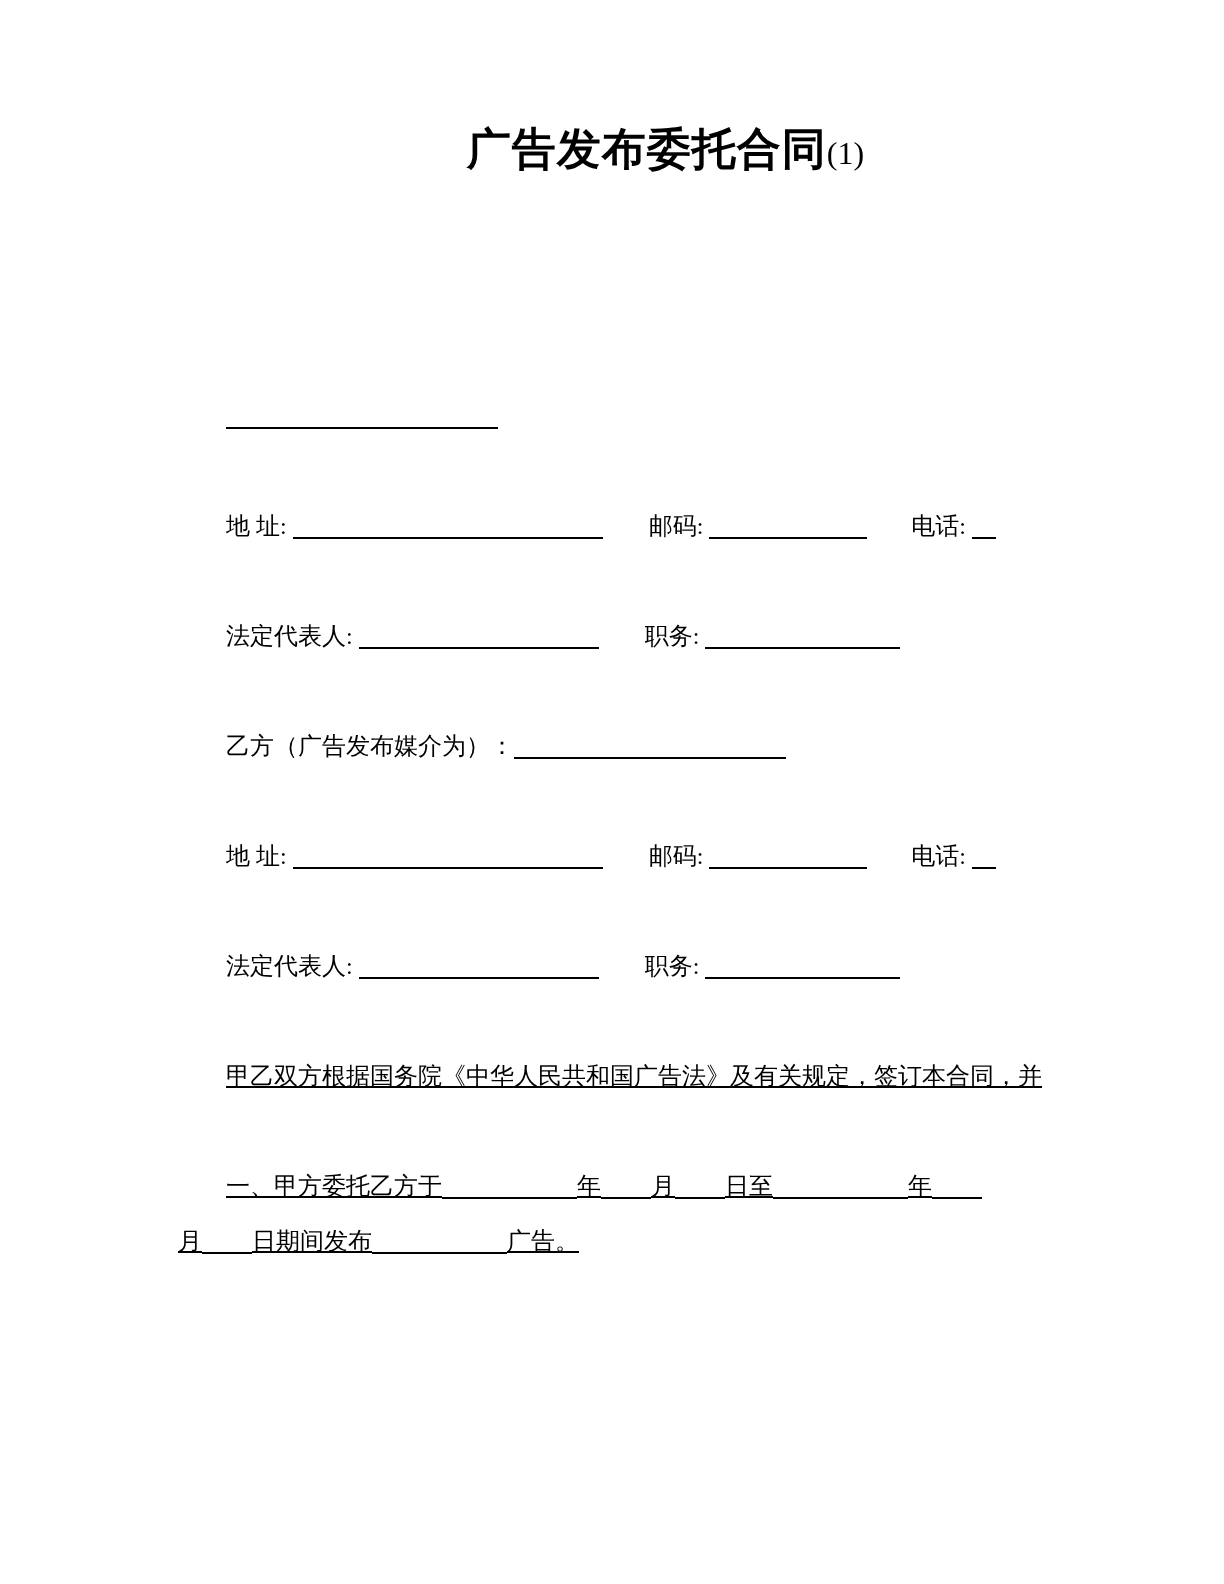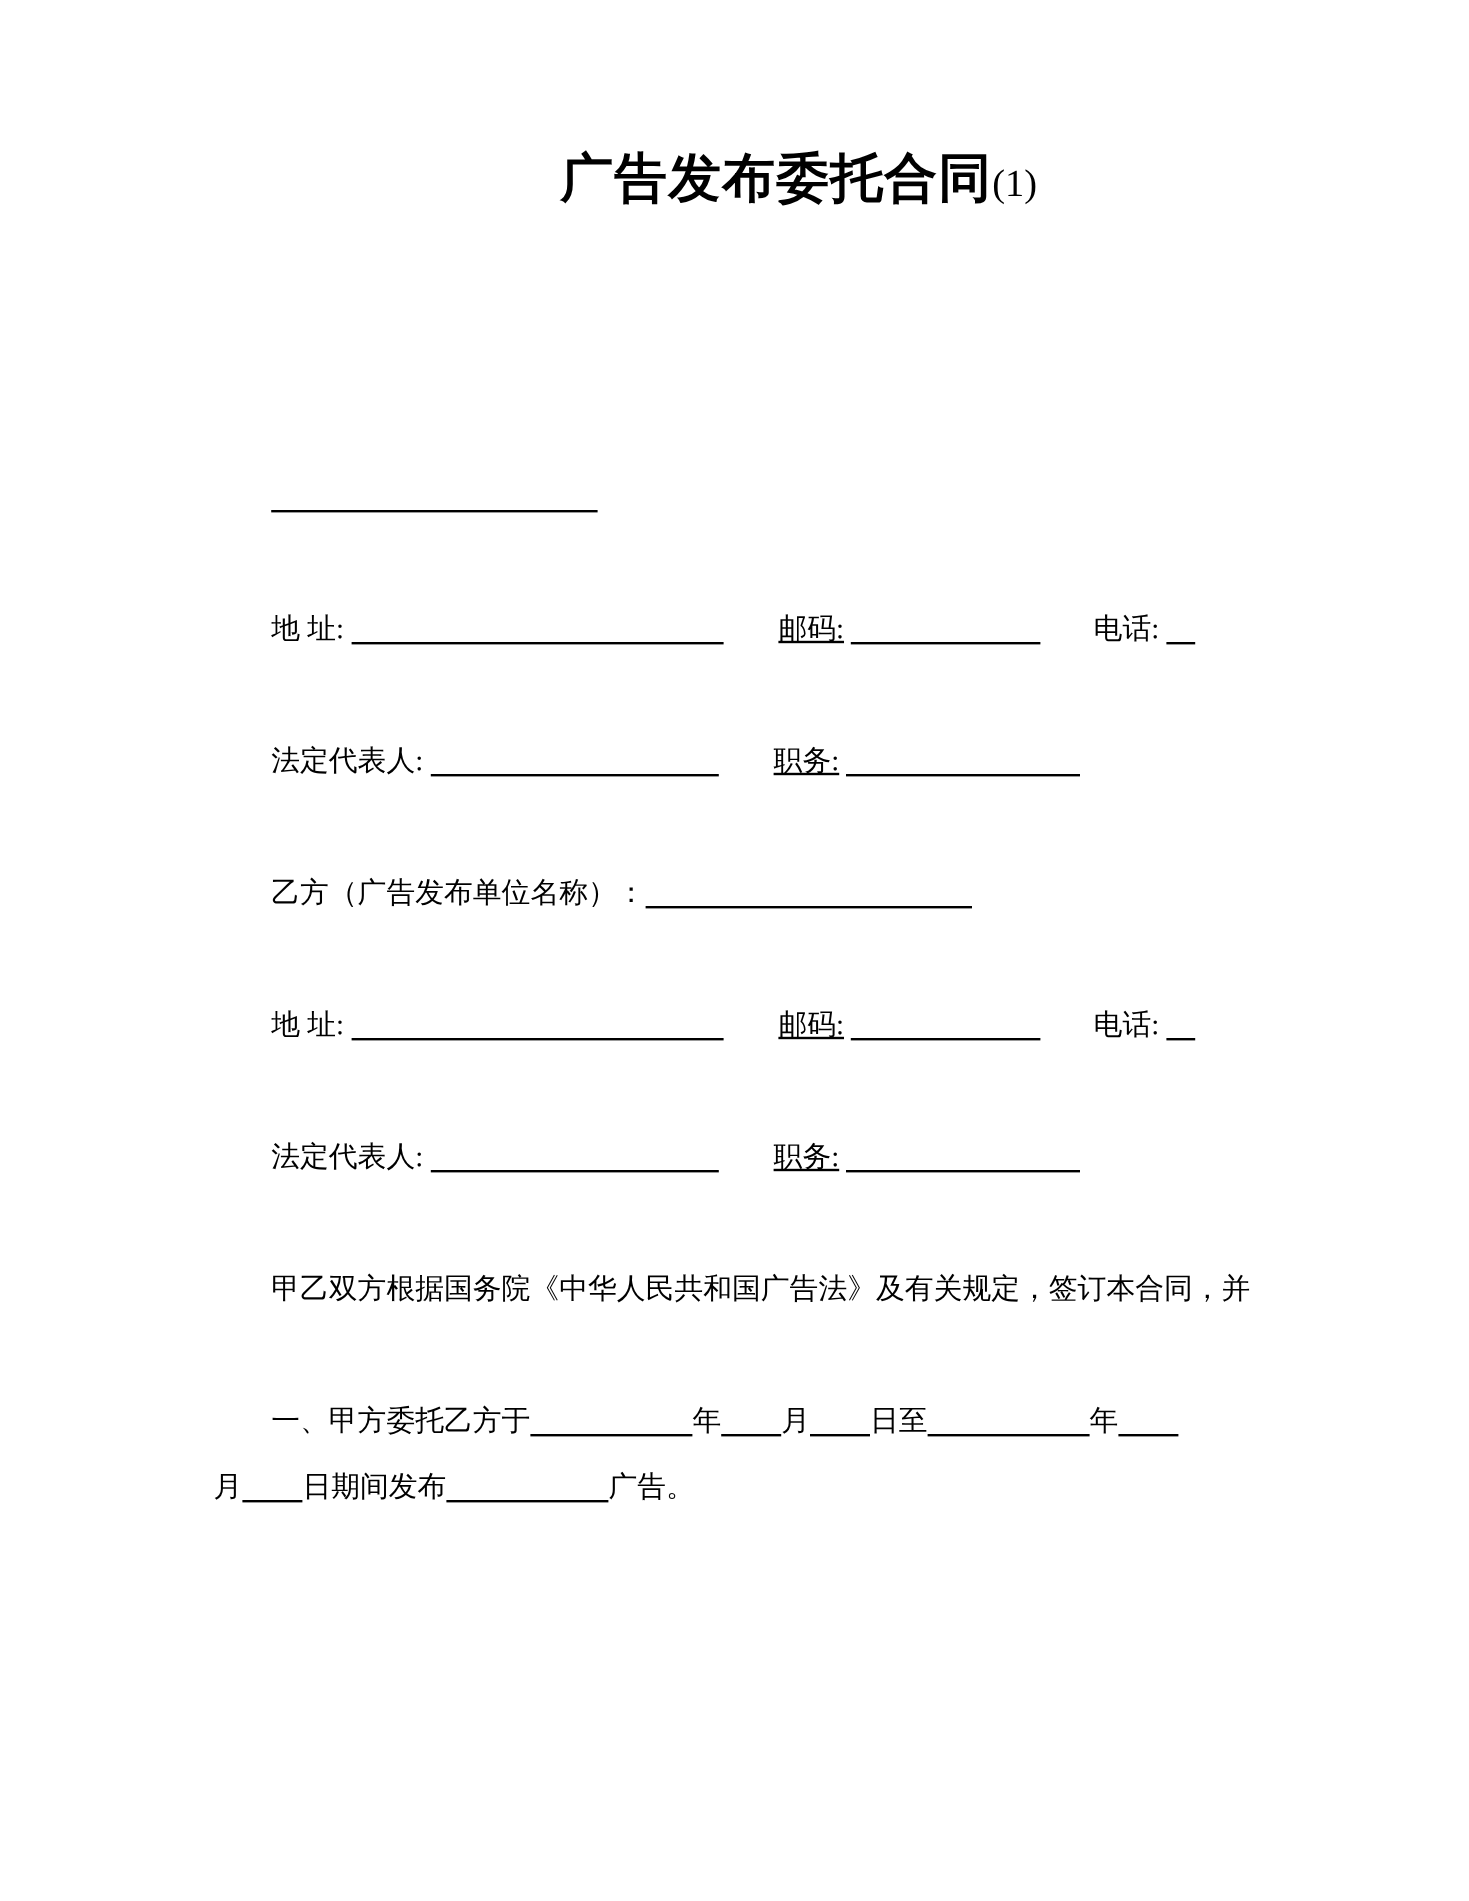--- a/index.html
+++ b/index.html
@@ -23,40 +23,40 @@
     line-height:62px;
     letter-spacing:1px;
   }
   .title .note{
     font-family:"Liberation Serif","DejaVu Serif",serif;
     font-weight:400;
     font-size:32px;
     letter-spacing:0;
   }
   .row{line-height:55px;margin:0 0 55px 0;white-space:nowrap;}
-  .block{margin:0 0 55px 0;}
+  .block{margin:0 0 55px 0;text-decoration:underline;}
   .line{line-height:55px;white-space:nowrap;}
   .indent{text-indent:48px;}
   .blank{
     display:inline-block;
     border-bottom:2px solid #000;
     height:24px;
     vertical-align:-5px;
     text-indent:0;
   }
   .w-party{width:272px;}
   .w-addr{width:310px;}
   .w-post{width:158px;}
   .w-phone{width:24px;}
   .w-rep{width:240px;}
   .w-pos{width:195px;}
   .w-long{width:135px;}
   .w-short{width:50px;}
   .w-media{width:355px;}
-  .col2{margin-left:46px;text-decoration:underline;}
+  .col2{margin-left:46px;}
   .col3{margin-left:44px;text-align:right;}
 </style>
 </head>
 <body>
 
 <div class="page">
 
   <h1 class="title"><span>广告发布委托合同</span><span class="note">(1)</span></h1>
 
   <div class="row indent">
@@ -65,21 +65,21 @@
 
   <div class="row indent">
     <span>地 址:</span> <span class="blank w-addr"></span><span class="col2">邮码:</span> <span class="blank w-post"></span><span class="col3">电话:</span> <span class="blank w-phone"></span>
   </div>
 
   <div class="row indent">
     <span>法定代表人:</span> <span class="blank w-rep"></span><span class="col2">职务:</span> <span class="blank w-pos"></span>
   </div>
 
   <div class="row indent">
-    <span>乙方（广告发布单位名称）：</span><span class="blank w-party"></span>
+    <span>乙方（广告发布媒介为）：</span><span class="blank w-party"></span>
   </div>
 
   <div class="row indent">
     <span>地 址:</span> <span class="blank w-addr"></span><span class="col2">邮码:</span> <span class="blank w-post"></span><span class="col3">电话:</span> <span class="blank w-phone"></span>
   </div>
 
   <div class="row indent">
     <span>法定代表人:</span> <span class="blank w-rep"></span><span class="col2">职务:</span> <span class="blank w-pos"></span>
   </div>
 

